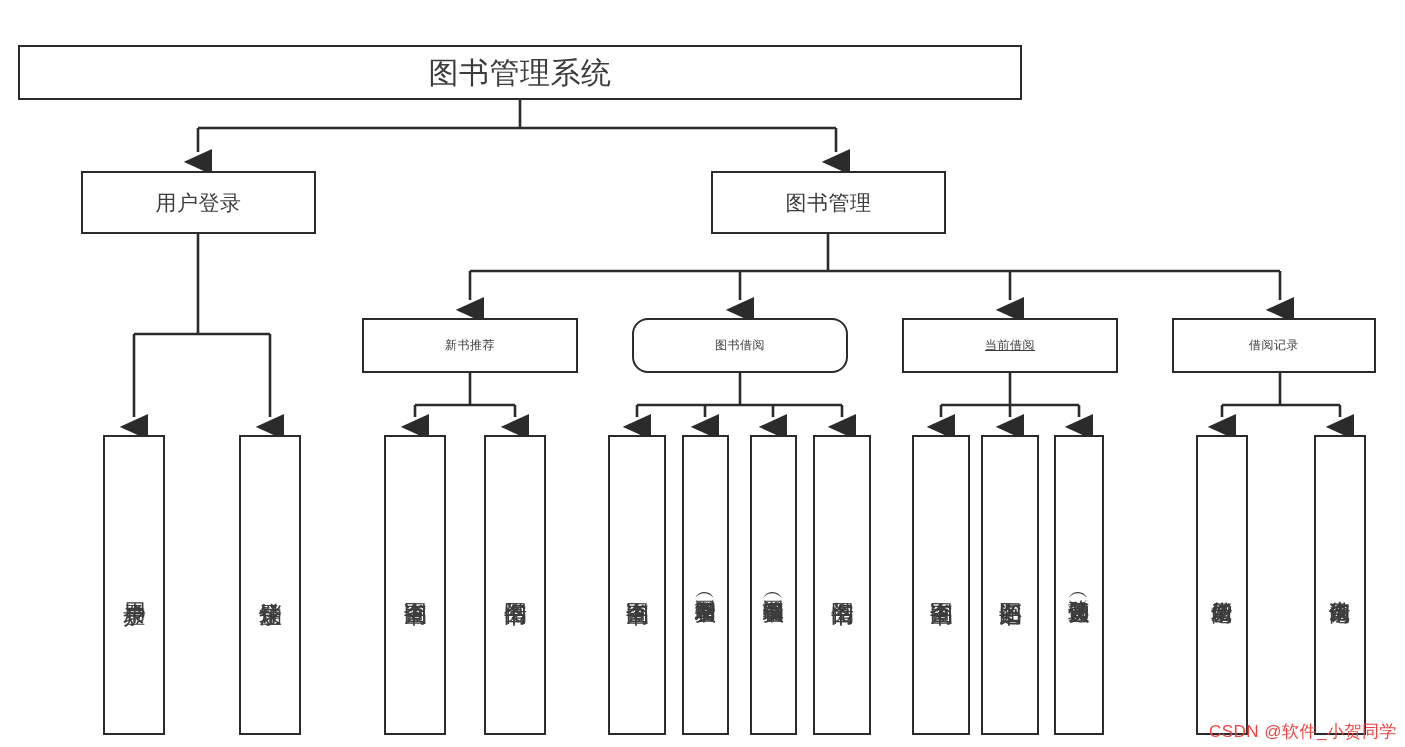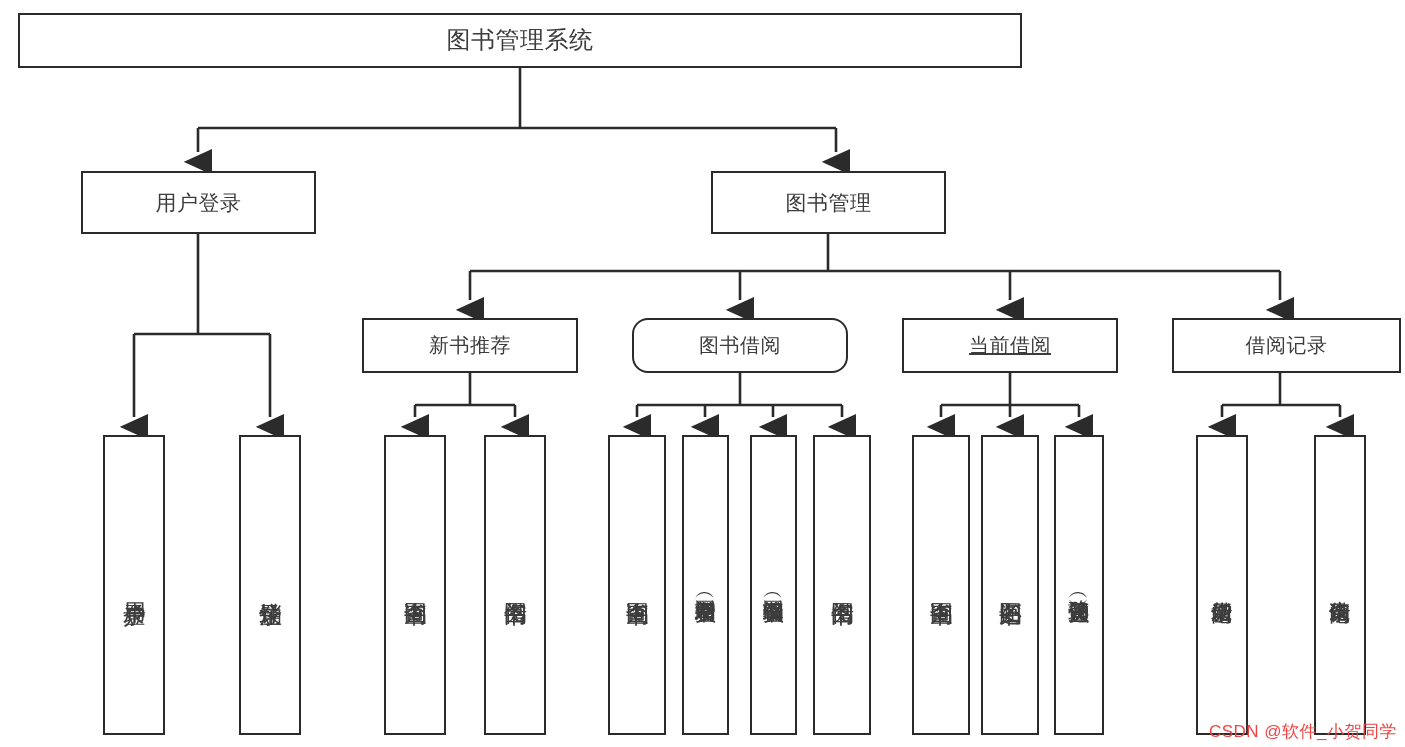--- a/index.html
+++ b/index.html
@@ -31,23 +31,23 @@
     border: 2px solid #2b2b2b;
     background: #ffffff;
     color: #3c3c3c;
     display: flex;
     align-items: center;
     justify-content: center;
     text-align: center;
     line-height: 1.12;
     letter-spacing: 0.5px;
   }
-  .node.level-0 { font-size: 24px; }
+  .node.level-0 { font-size: 30px; margin-top: 32px; }
   .node.level-1 { font-size: 21px; }
-  .node.level-2 { font-size: 20px; }
+  .node.level-2 { font-size: 12px; }
   .node.leaf {
     writing-mode: vertical-rl;
     text-orientation: upright;
     align-items: center;
     justify-content: center;
     padding: 4px 0;
   }
   .node.leaf.wide { font-size: 23px; }
   .node.leaf.narrow { font-size: 21px; }
   .node-label {
@@ -137,21 +137,21 @@
 
   <div class="node level-2" style="left:362px; top:318px; width:216px; height:55px;">
     <span class="node-label">新书推荐</span>
   </div>
   <div class="node level-2" style="left:632px; top:318px; width:216px; height:55px;border-radius:16px;">
     <span class="node-label">图书借阅</span>
   </div>
   <div class="node level-2" style="left:902px; top:318px; width:216px; height:55px;text-decoration:underline;">
     <span class="node-label">当前借阅</span>
   </div>
-  <div class="node level-2" style="left:1172px; top:318px; width:229px; height:55px;">
+  <div class="node level-2" style="left:1172px; top:318px; width:204px; height:55px;">
     <span class="node-label">借阅记录</span>
   </div>
 
   <div class="node leaf wide" style="left:103px; top:435px; width:62px; height:300px;">
     <span class="node-label">用户登录</span>
   </div>
   <div class="node leaf wide" style="left:239px; top:435px; width:62px; height:300px;">
     <span class="node-label">注销登录</span>
   </div>
 

